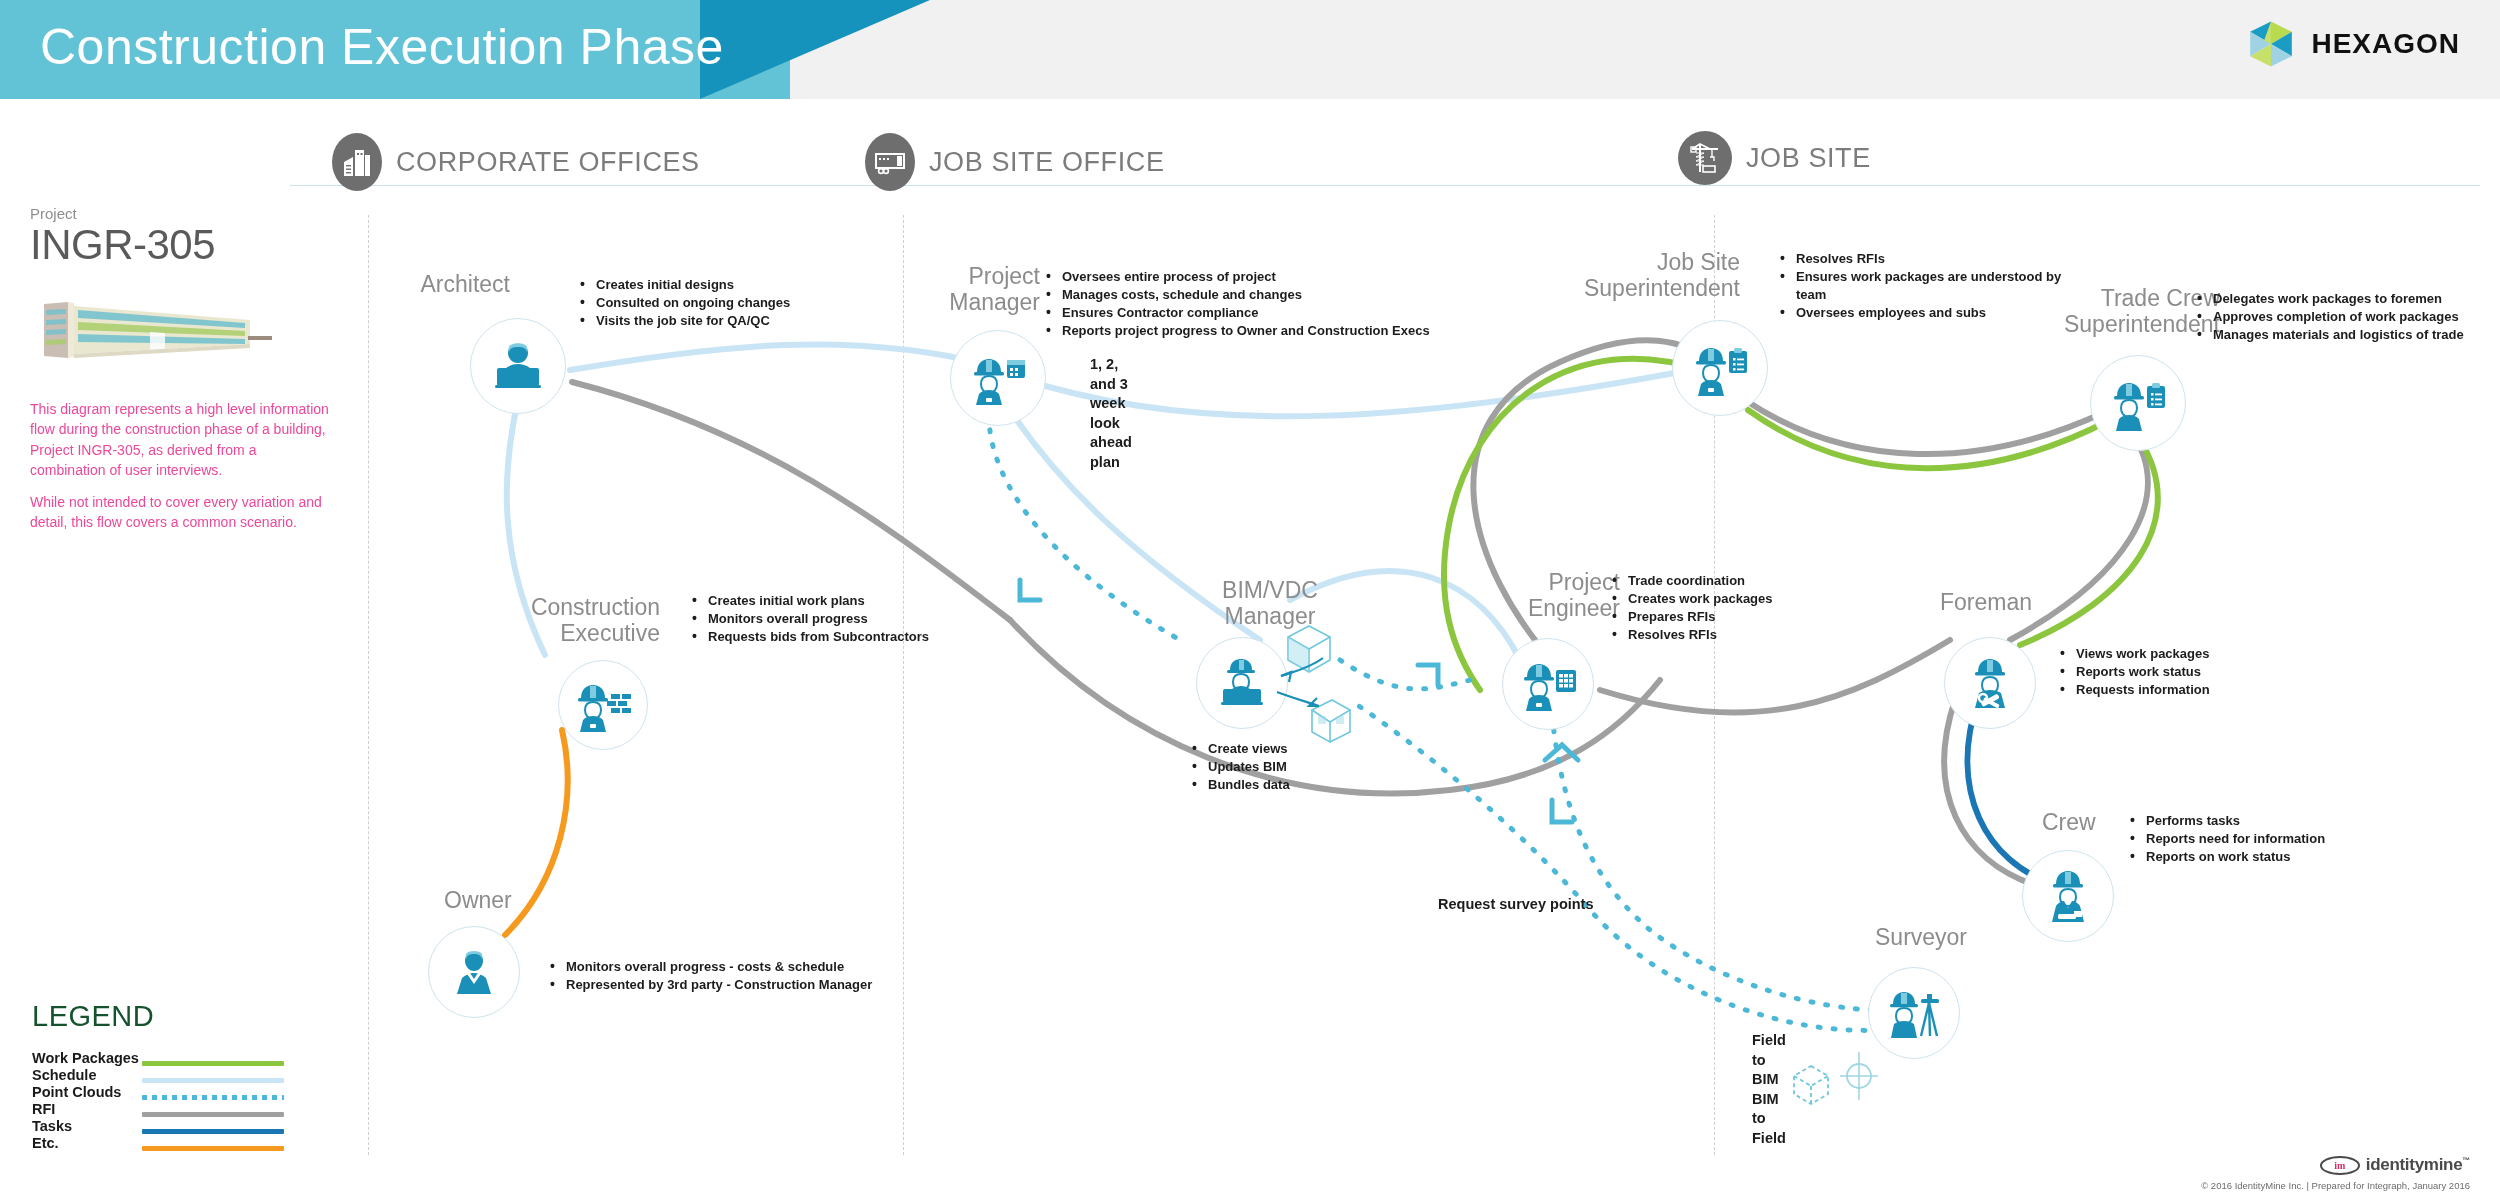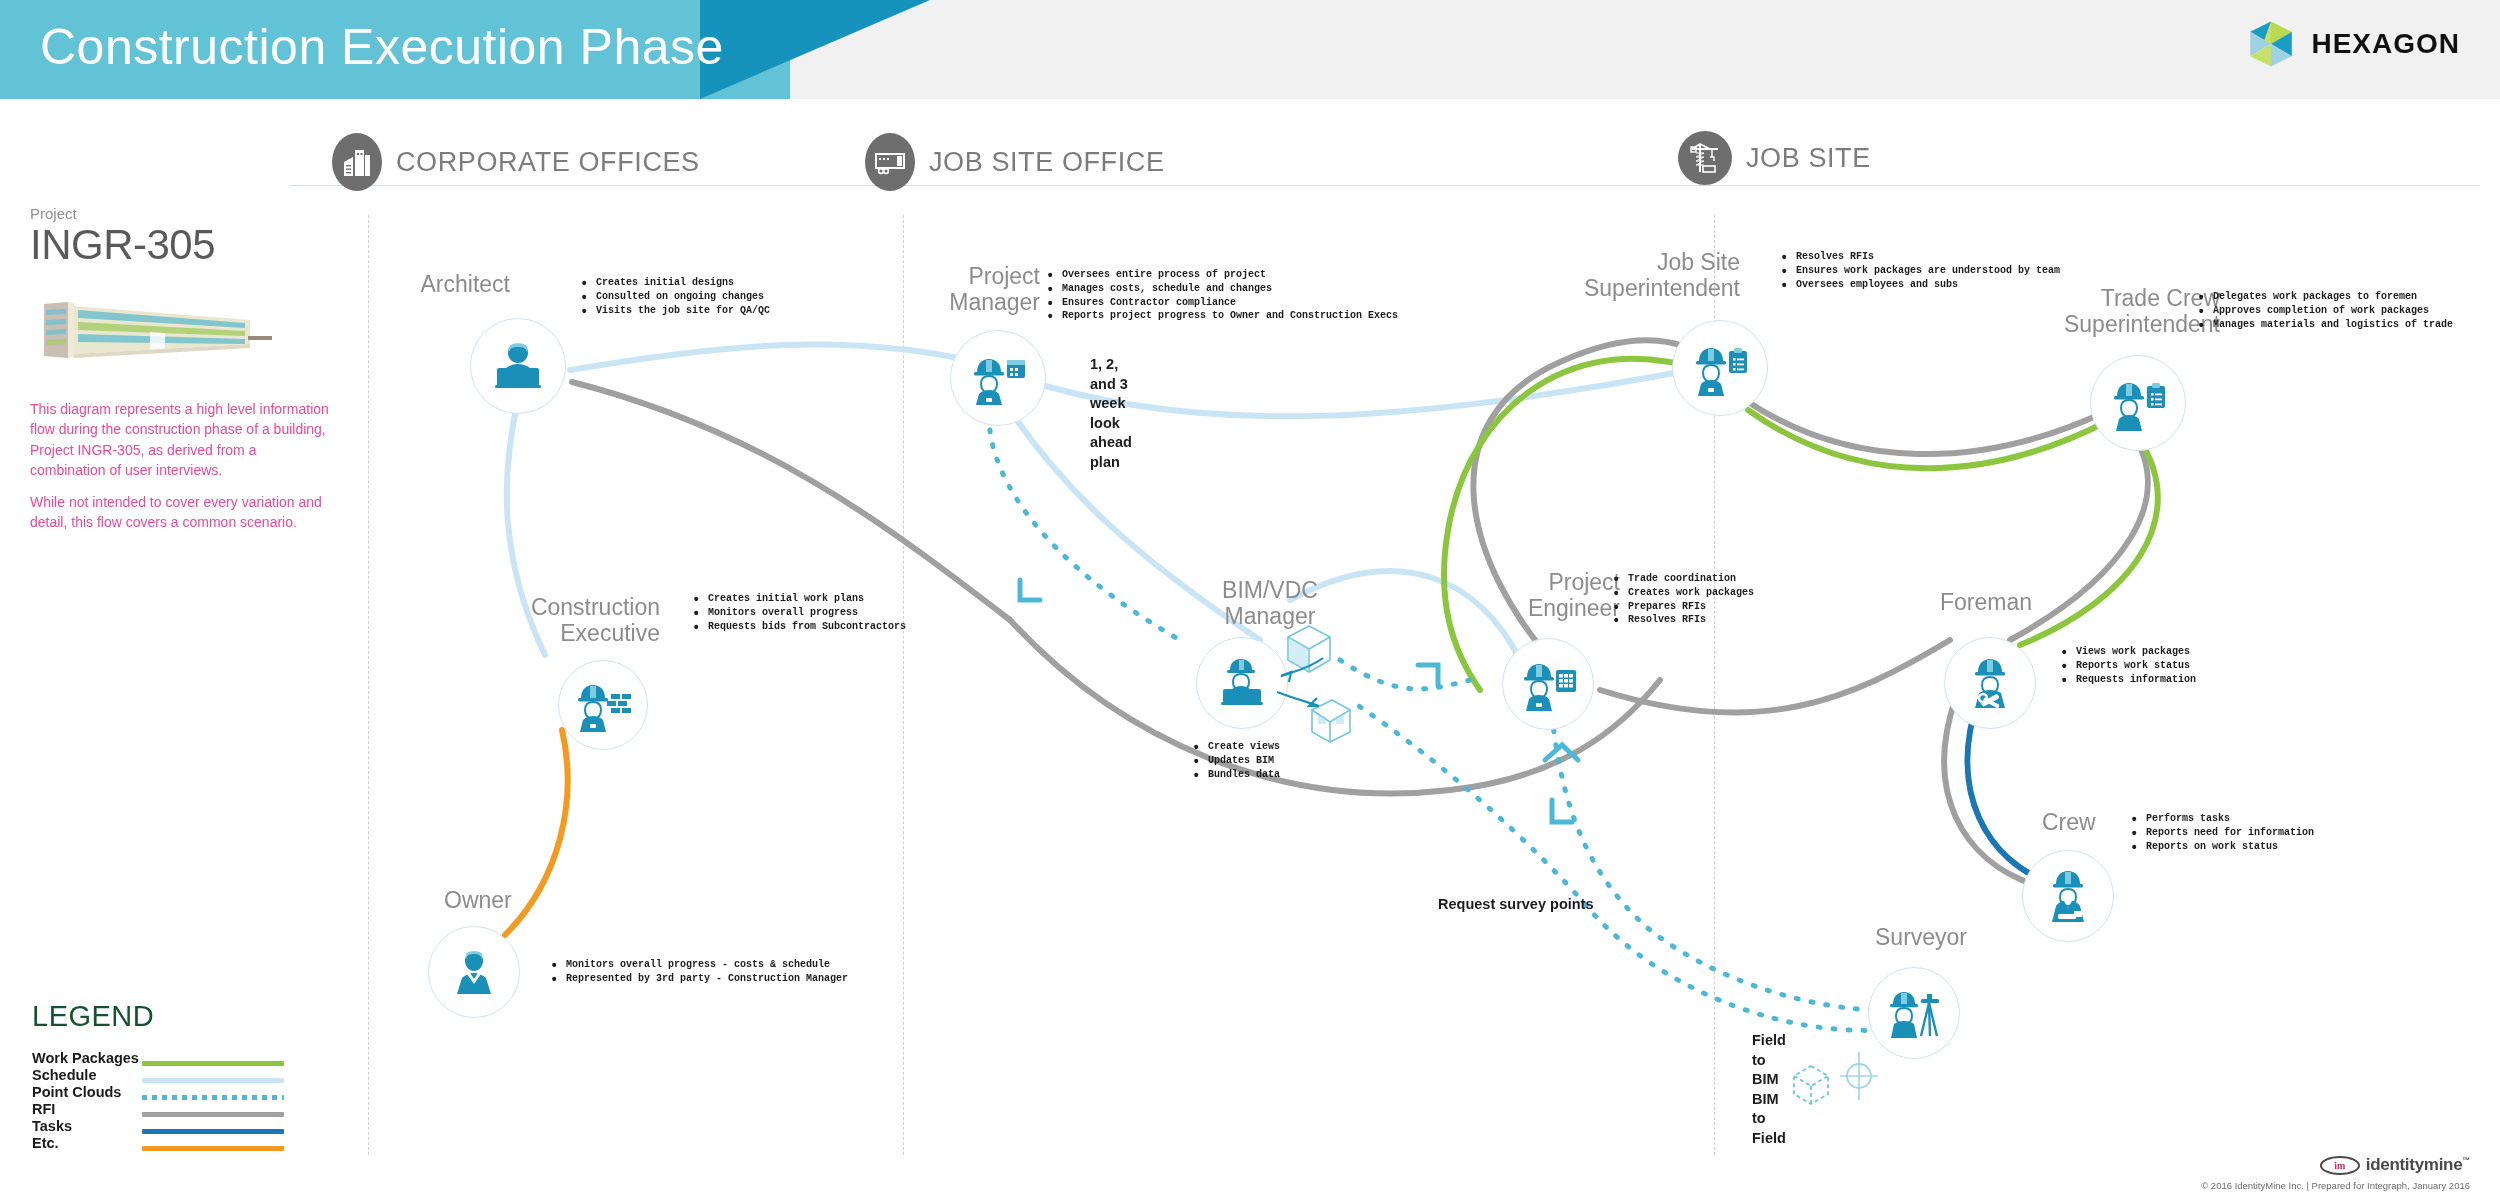--- a/index.html
+++ b/index.html
@@ -46,21 +46,21 @@
   .zone-icon { width:50px; height:58px; border-radius:50%/50%; background:#6e6e6e; display:flex; align-items:center; justify-content:center; }
   .zone-icon.circle { width:54px; height:54px; border-radius:50%; }
   .zone-name { font-size:27px; color:#7c7c7c; font-weight:300; letter-spacing:0.6px; white-space:nowrap; }
 
   
   .node { position:absolute; }
   .node-circle { position:absolute; border:1.5px solid #cfe3ee; border-radius:50%; background:#fff;
       display:flex; align-items:center; justify-content:center; }
   .node-title { position:absolute; font-size:23px; color:#8c8c8c; font-weight:300; line-height:1.12; white-space:nowrap; }
   .node-title.right { text-align:right; }
-  .bullets { position:absolute; font-size:10px; font-weight:bold; color:#1c1c1c; line-height:1.38;font-family:Liberation Mono, monospace; }
+  .bullets { position:absolute; font-size:13px; font-weight:bold; color:#1c1c1c; line-height:1.38; }
   .bullets li { list-style:none; position:relative; padding-left:18px; white-space:nowrap; }
   .bullets li::before { content:"\2022"; position:absolute; left:2px; top:-1px; font-size:14px; }
   .bullets li.wrap { white-space:normal; }
   .flow-label { position:absolute; font-size:14.5px; font-weight:bold; color:#1c1c1c; line-height:1.35; }
 
   
   .footer { position:absolute; right:30px; bottom:8px; text-align:center; }
   .im-logo { display:flex; align-items:center; justify-content:flex-end; gap:6px; }
   .im-circle { width:40px; height:19px; border-radius:50%; border:2px solid #4a4a4a; display:flex; align-items:center; justify-content:center;
       font-size:10px; font-weight:bold; color:#cf2e6b; font-family:"Liberation Serif", serif; }

